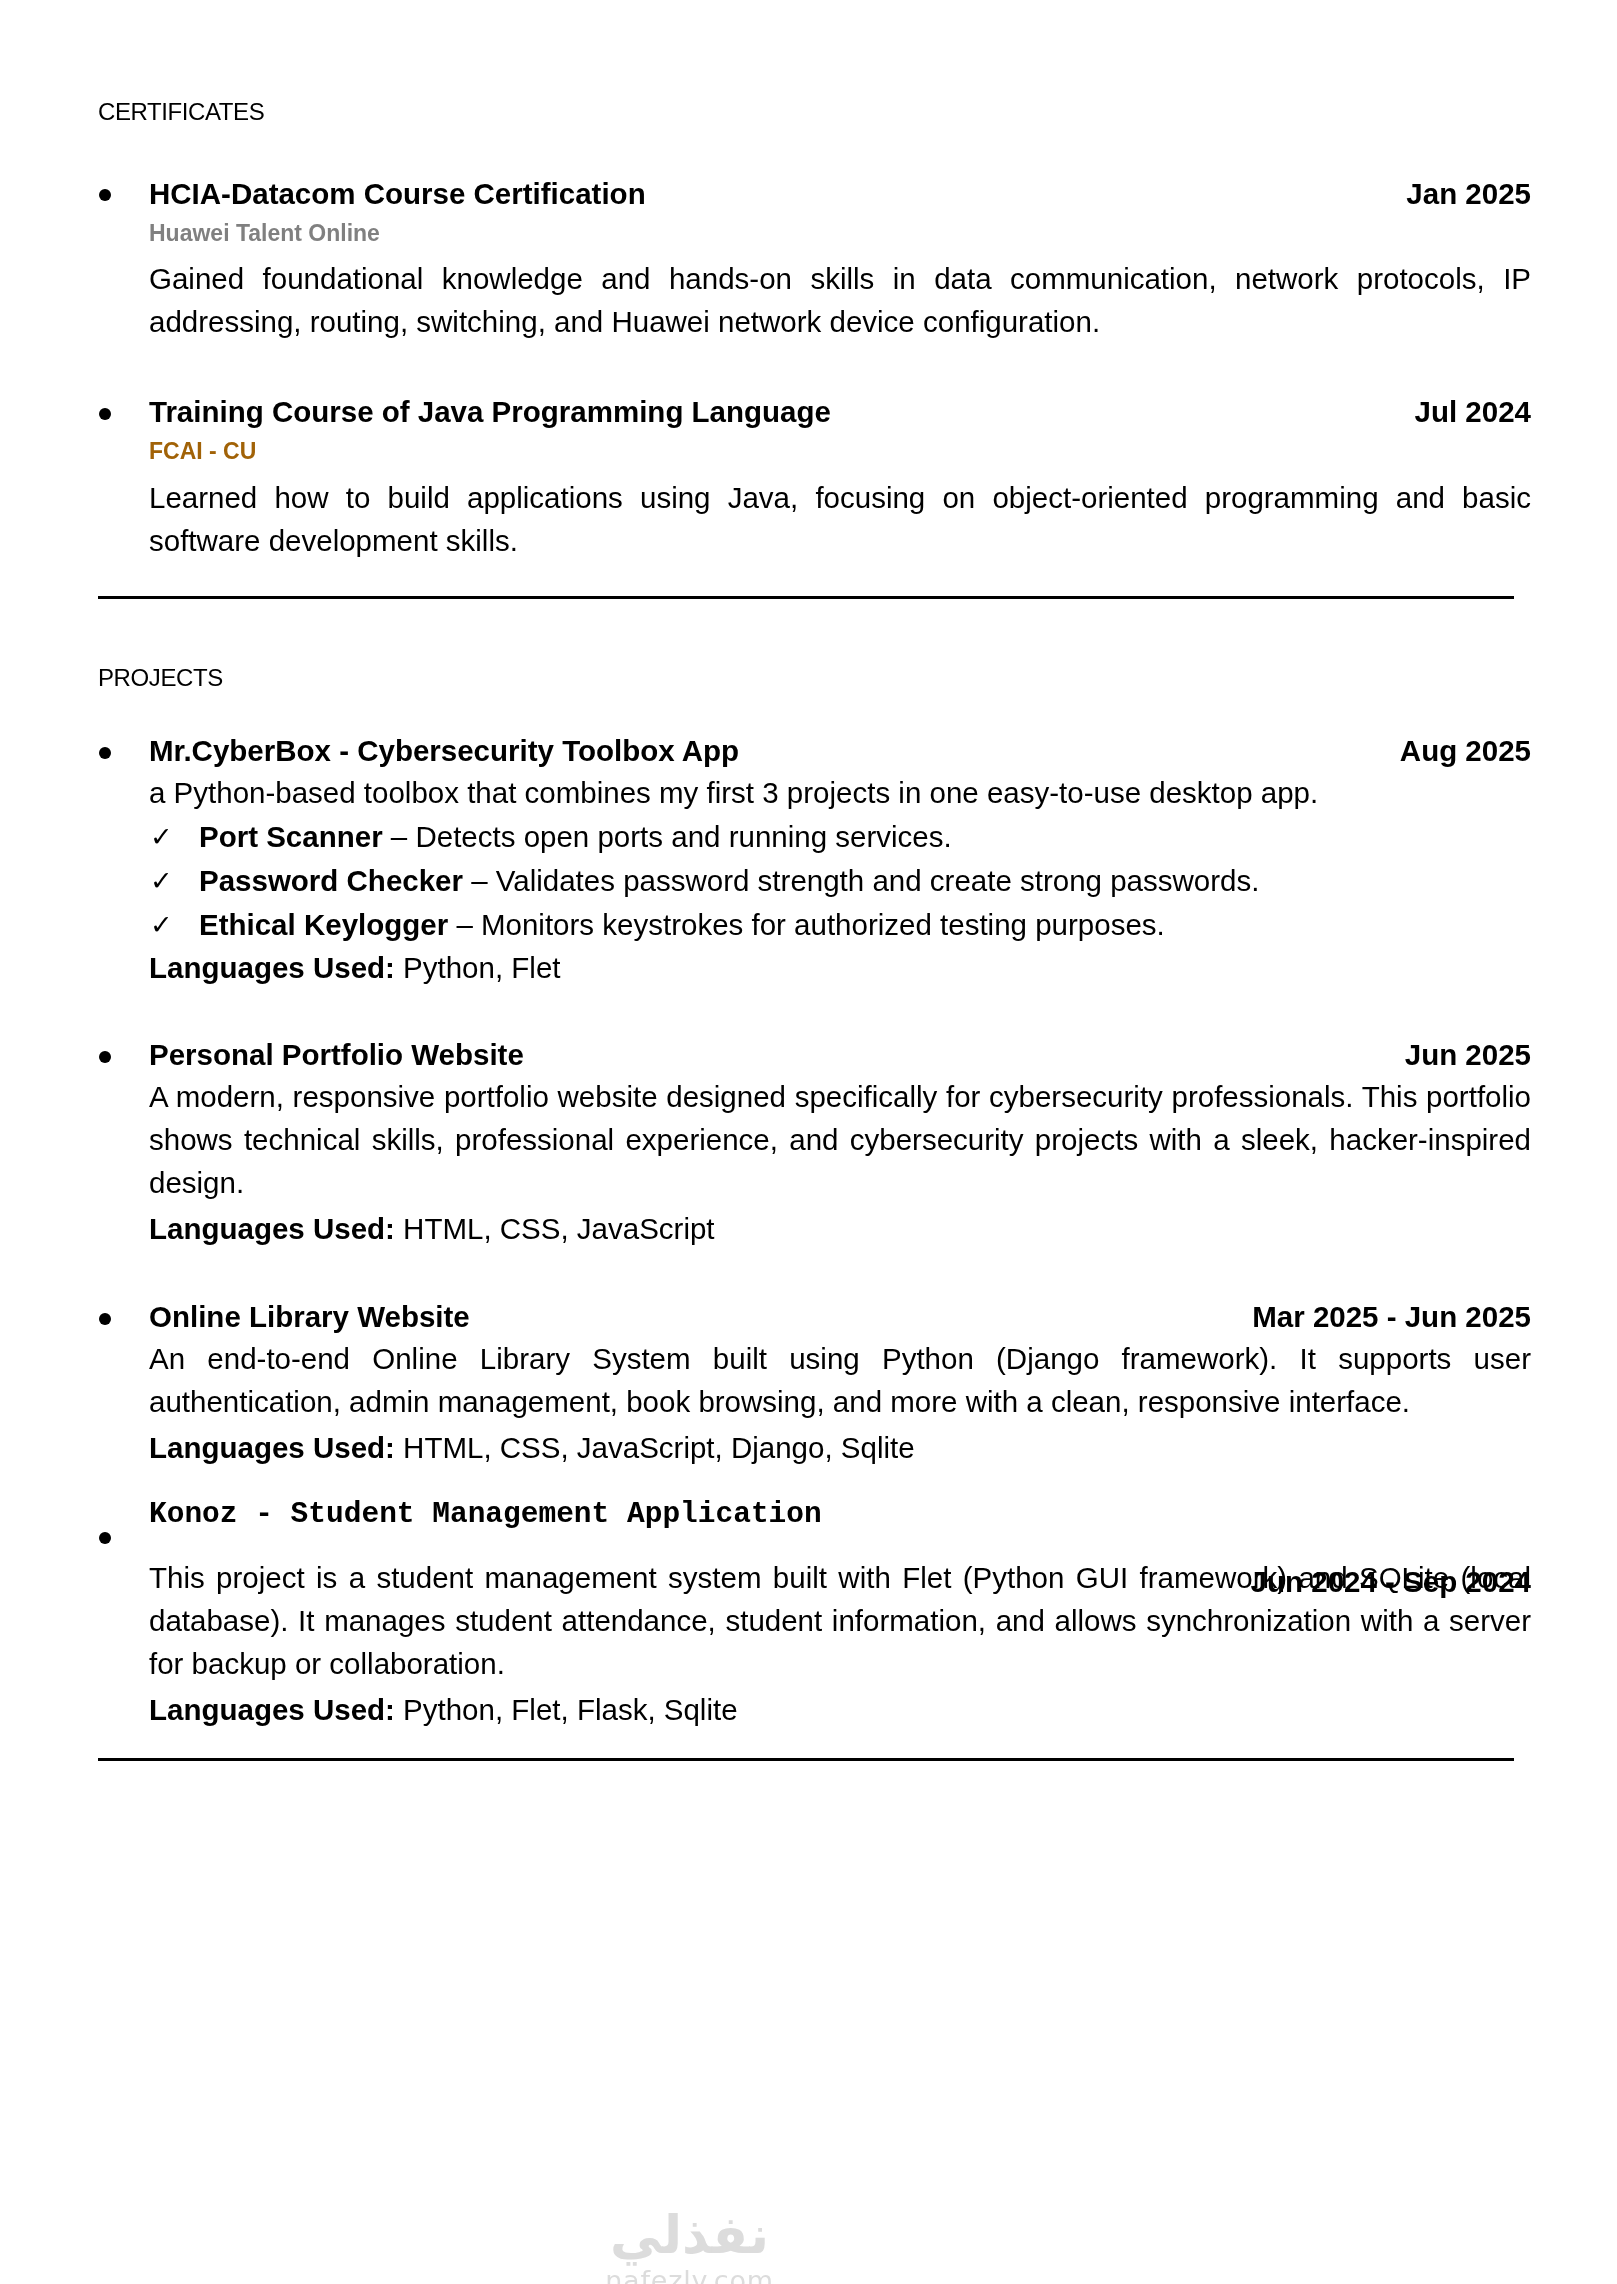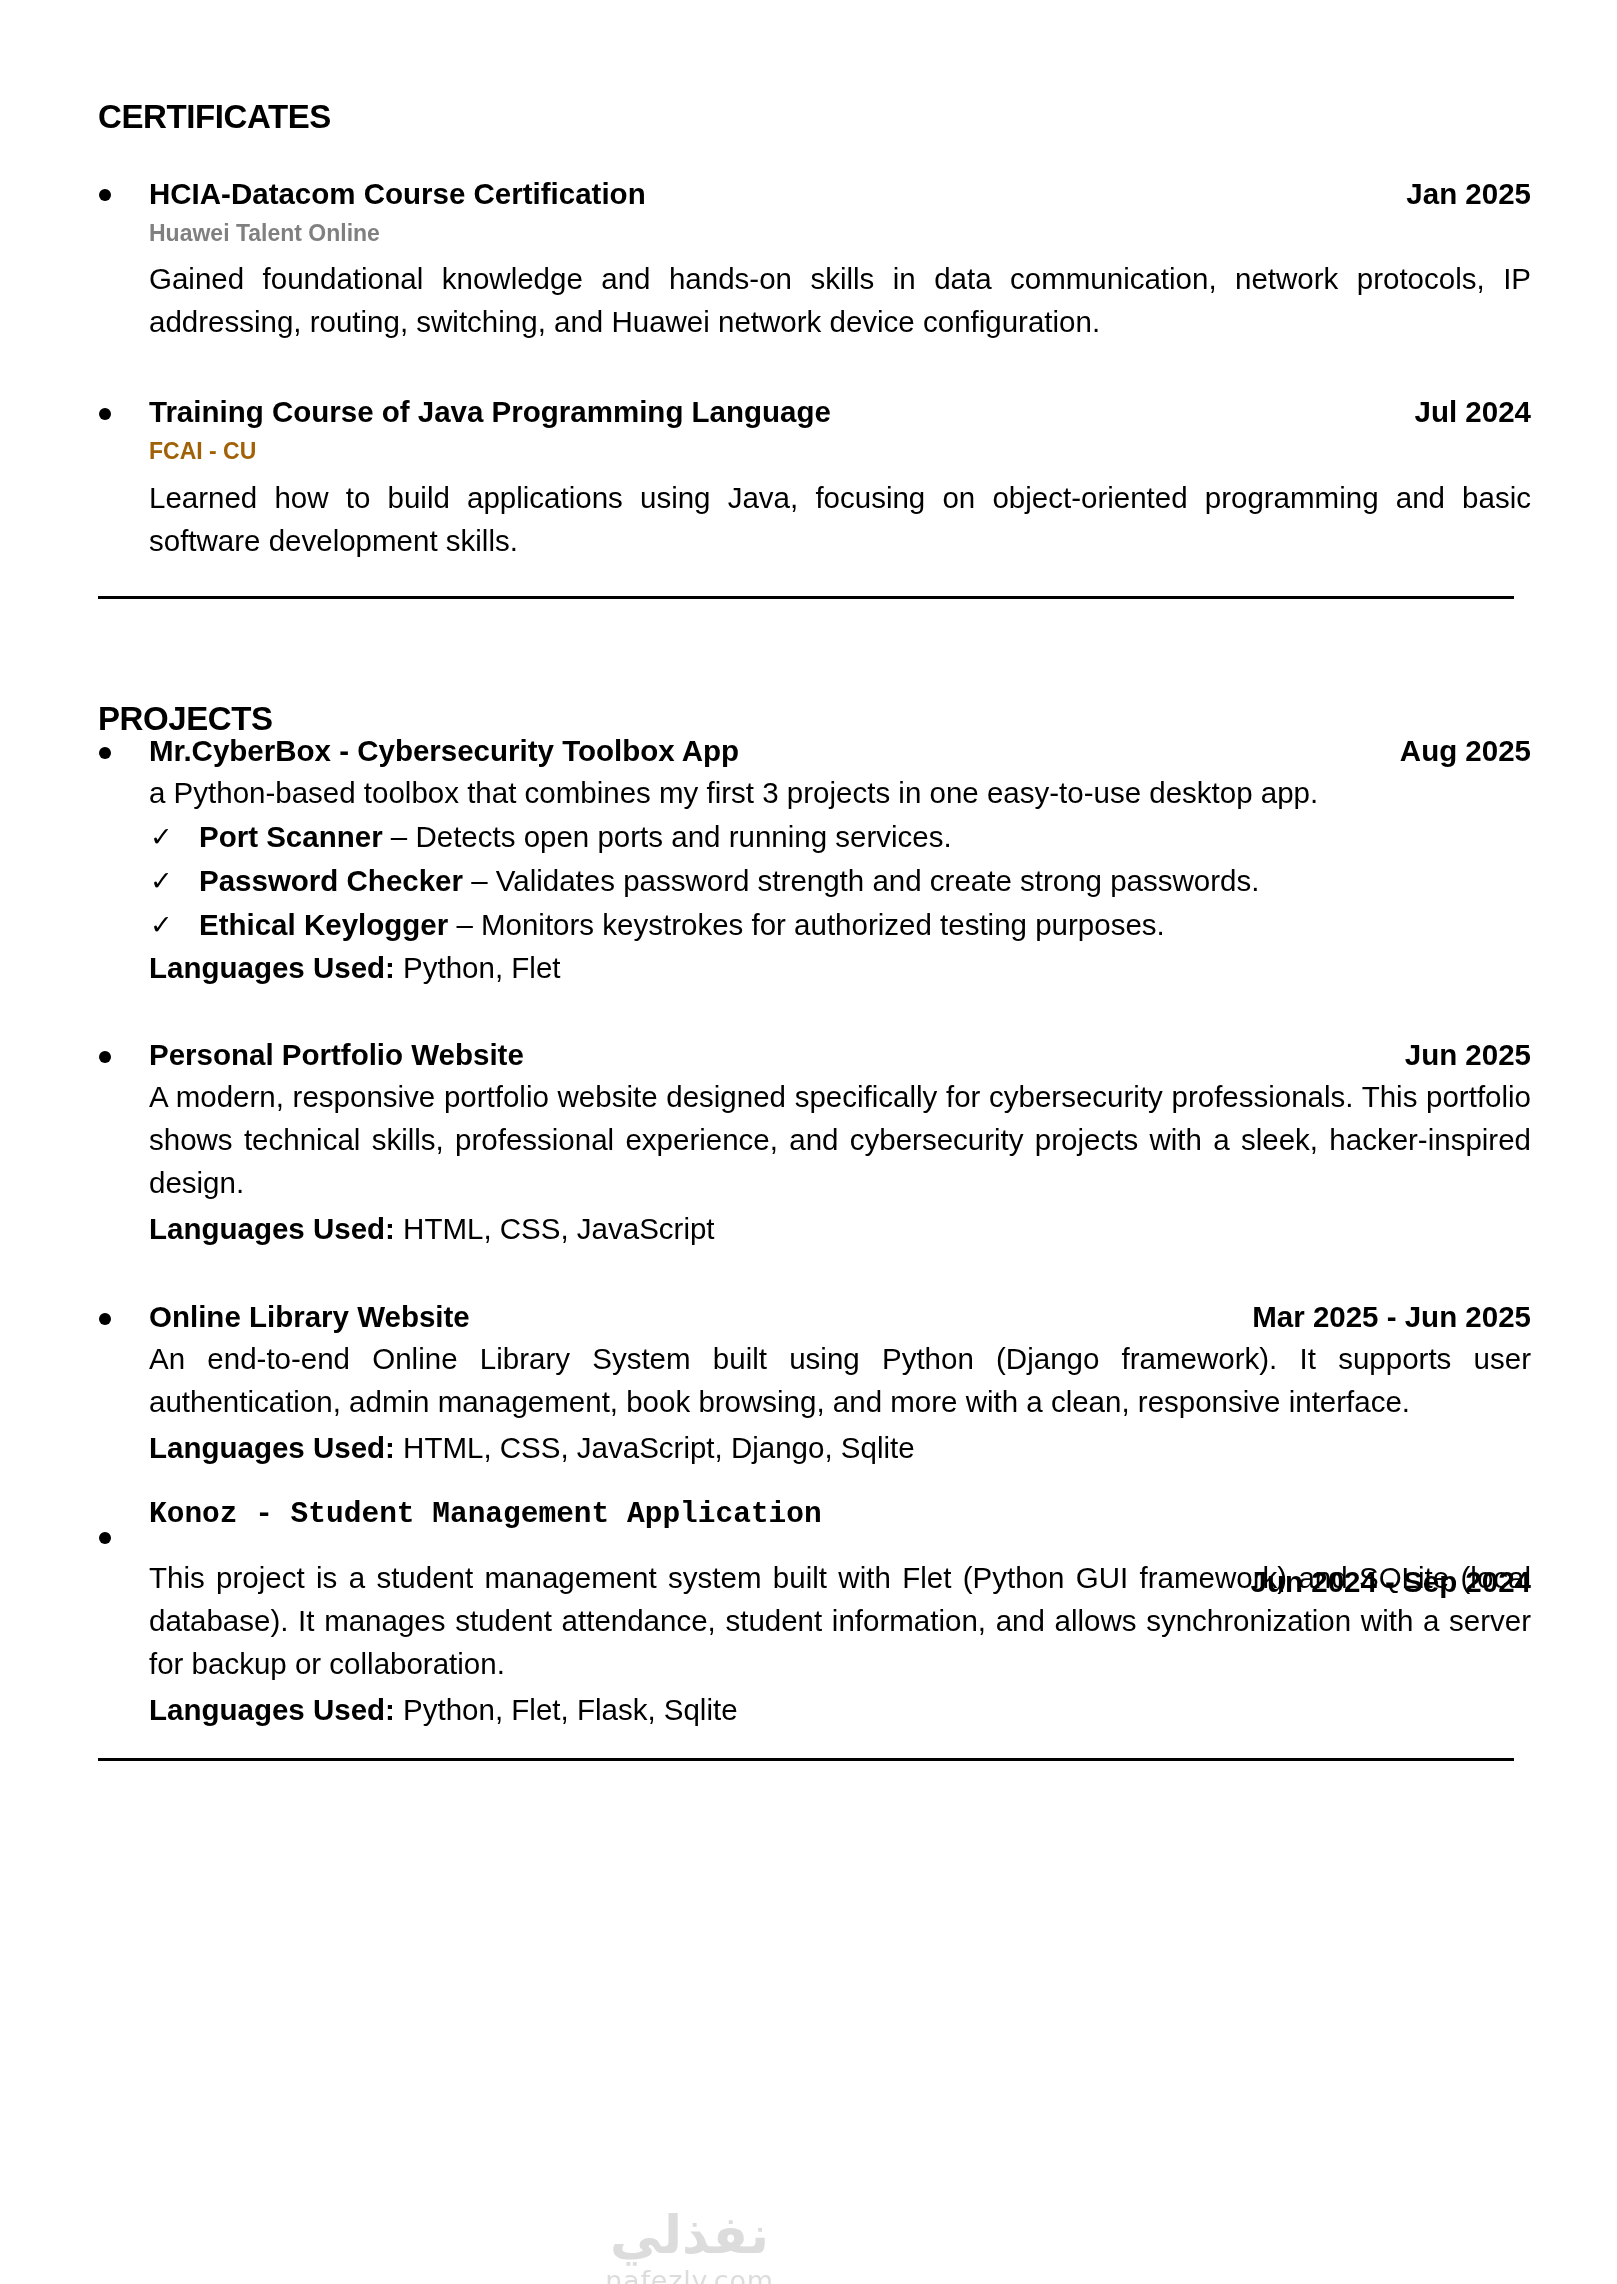--- a/index.html
+++ b/index.html
@@ -1,19 +1,19 @@
 <!DOCTYPE html>
 <html style="font-size:13.5px"><head>
 <meta charset="utf-8">
 <style>
   html, body { margin: 0; padding: 0; background: #ffffff; }
   body { width: 1617px; height: 2284px; position: relative; overflow: hidden;
          font-family: "Liberation Sans", sans-serif; color: #000; }
   .abs { position: absolute; white-space: nowrap; }
-  .heading { font-family: "Liberation Sans", sans-serif; font-weight: 700; font-size: 33px;
+  .heading { font-family: "Liberation Sans", sans-serif; font-weight: 400; font-size: 24px;
              letter-spacing: -0.4px; left: 98px; }
   .bullet { position: absolute; left: 99px; width: 11.8px; height: 11.8px; border-radius: 50%; background: #000; }
   .title { font-weight: 700; font-size: 29.5px; left: 149px; }
   .date { font-weight: 700; font-size: 29.5px; right: 86px; text-align: right; }
   .sub { font-weight: 700; font-size: 23px; left: 149px; }
   .desc { position: absolute; left: 149px; width: 1382px; font-size: 29.5px; line-height: 43px;
           text-align: justify; }
   .line { font-size: 29.5px; left: 149px; }
   .check { position: absolute; left: 150px; font-size: 27px; }
   .checktext { font-size: 29.5px; left: 199px; }
@@ -39,21 +39,21 @@
 <div>
   <div class="bullet" style="top:408px;"></div>
   <div class="abs title" style="top:395px;">Training Course of Java Programming Language</div>
   <div class="abs date" style="top:395px;">Jul 2024</div>
   <div class="abs sub" style="top:438px; color:#a16207;">FCAI - CU</div>
   <div class="desc" style="top:476px;">Learned how to build applications using Java, focusing on object-oriented programming and basic software development skills.</div>
 </div>
 
 <div class="divider" style="top:596px;"></div>
 
-<div class="abs heading" style="top:700px;">PROJECTS</div>
+<div class="abs heading" style="top:664px;">PROJECTS</div>
 
 <div>
   <div class="bullet" style="top:747px;"></div>
   <div class="abs title" style="top:734px;">Mr.CyberBox - Cybersecurity Toolbox App</div>
   <div class="abs date" style="top:734px;">Aug 2025</div>
   <div class="abs line" style="top:776px;">a Python-based toolbox that combines my first 3 projects in one easy-to-use desktop app.</div>
 
   <div class="check" style="top:821px;">✓</div>
   <div class="abs checktext" style="top:820px;"><b>Port Scanner</b><span> – Detects open ports and running services.</span></div>
 

